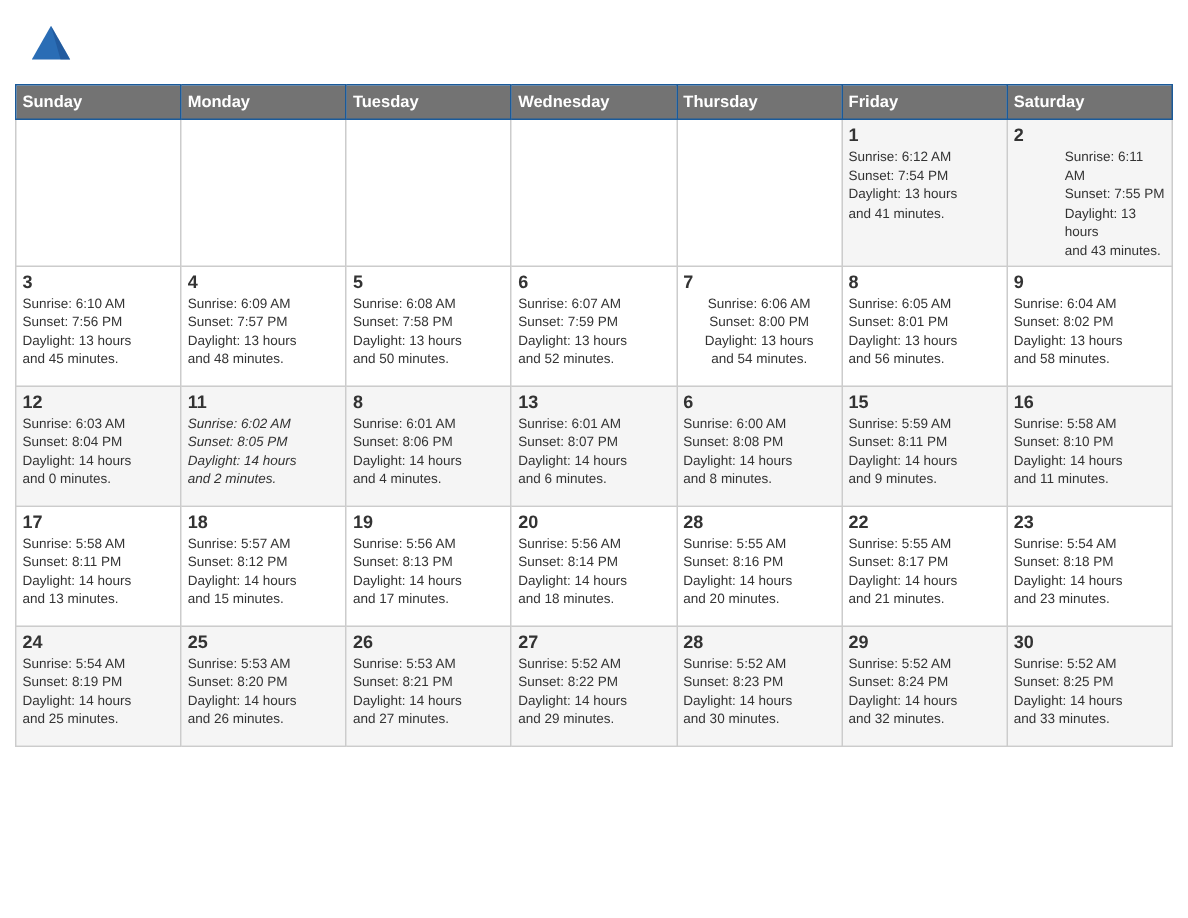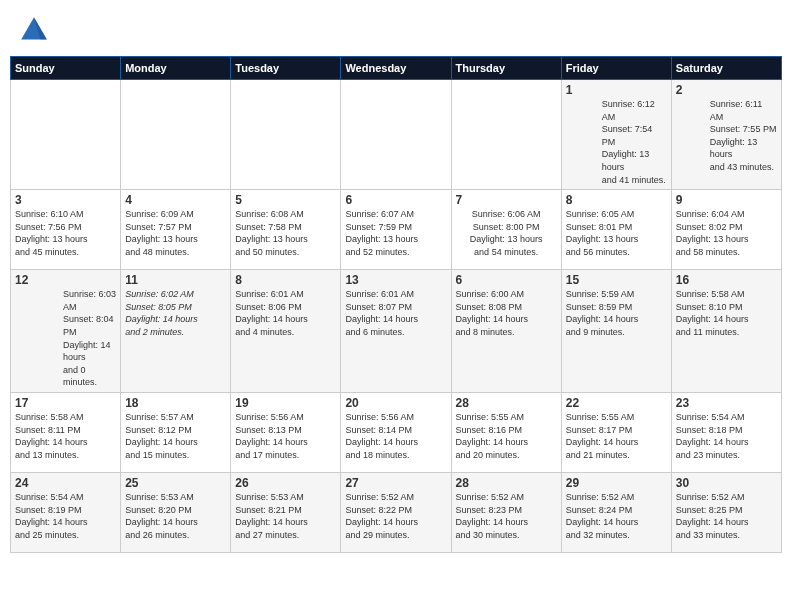--- a/index.html
+++ b/index.html
@@ -44,21 +44,21 @@
     .location {
       font-size: 14px;
       color: #555;
     }
     .calendar {
       width: 100%;
       border-collapse: collapse;
       font-size: 10px;
     }
     .calendar th {
-      background-color: #0f172a;
+      background-color: #737373;
       color: white;
       padding: 5px 4px;
       text-align: left;
       font-size: 11px;
       font-weight: bold;
       border: 1px solid #1a5a9a;
     }
     .calendar td {
       border: 1px solid #ccc;
       vertical-align: top;
@@ -123,21 +123,21 @@
   </thead>
   <tbody id="calendar-body">
   <tr>
         <td class="empty-cell"></td>
         <td class="empty-cell"></td>
         <td class="empty-cell"></td>
         <td class="empty-cell"></td>
         <td class="empty-cell"></td>
         <td>
           <span class="day-number">1</span>
-          <div class="day-info" style="white-space: pre-line; margin-left: 36px;">Sunrise: 6:12 AM
+          <div class="day-info" style="white-space: pre-line;">Sunrise: 6:12 AM
 Sunset: 7:54 PM
 Daylight: 13 hours
 and 41 minutes.</div>
         </td>
         <td>
           <span class="day-number">2</span>
           <div class="day-info" style="white-space: pre-line; margin-left: 34px;">Sunrise: 6:11 AM
 Sunset: 7:55 PM
 Daylight: 13 hours
 and 43 minutes.</div>
@@ -190,21 +190,21 @@
           <span class="day-number">9</span>
           <div class="day-info" style="white-space: pre-line;">Sunrise: 6:04 AM
 Sunset: 8:02 PM
 Daylight: 13 hours
 and 58 minutes.</div>
         </td>
       </tr>
       <tr>
         <td>
           <span class="day-number">12</span>
-          <div class="day-info" style="white-space: pre-line; margin-left: 48px;">Sunrise: 6:03 AM
+          <div class="day-info" style="white-space: pre-line;">Sunrise: 6:03 AM
 Sunset: 8:04 PM
 Daylight: 14 hours
 and 0 minutes.</div>
         </td>
         <td>
           <span class="day-number">11</span>
           <div class="day-info" style="white-space: pre-line; font-style: italic;">Sunrise: 6:02 AM
 Sunset: 8:05 PM
 Daylight: 14 hours
 and 2 minutes.</div>
@@ -226,21 +226,21 @@
         <td>
           <span class="day-number">6</span>
           <div class="day-info" style="white-space: pre-line;">Sunrise: 6:00 AM
 Sunset: 8:08 PM
 Daylight: 14 hours
 and 8 minutes.</div>
         </td>
         <td>
           <span class="day-number">15</span>
           <div class="day-info" style="white-space: pre-line;">Sunrise: 5:59 AM
-Sunset: 8:59 PM
+Sunset: 8:11 PM
 Daylight: 14 hours
 and 9 minutes.</div>
         </td>
         <td>
           <span class="day-number">16</span>
           <div class="day-info" style="white-space: pre-line;">Sunrise: 5:58 AM
 Sunset: 8:10 PM
 Daylight: 14 hours
 and 11 minutes.</div>
         </td>

